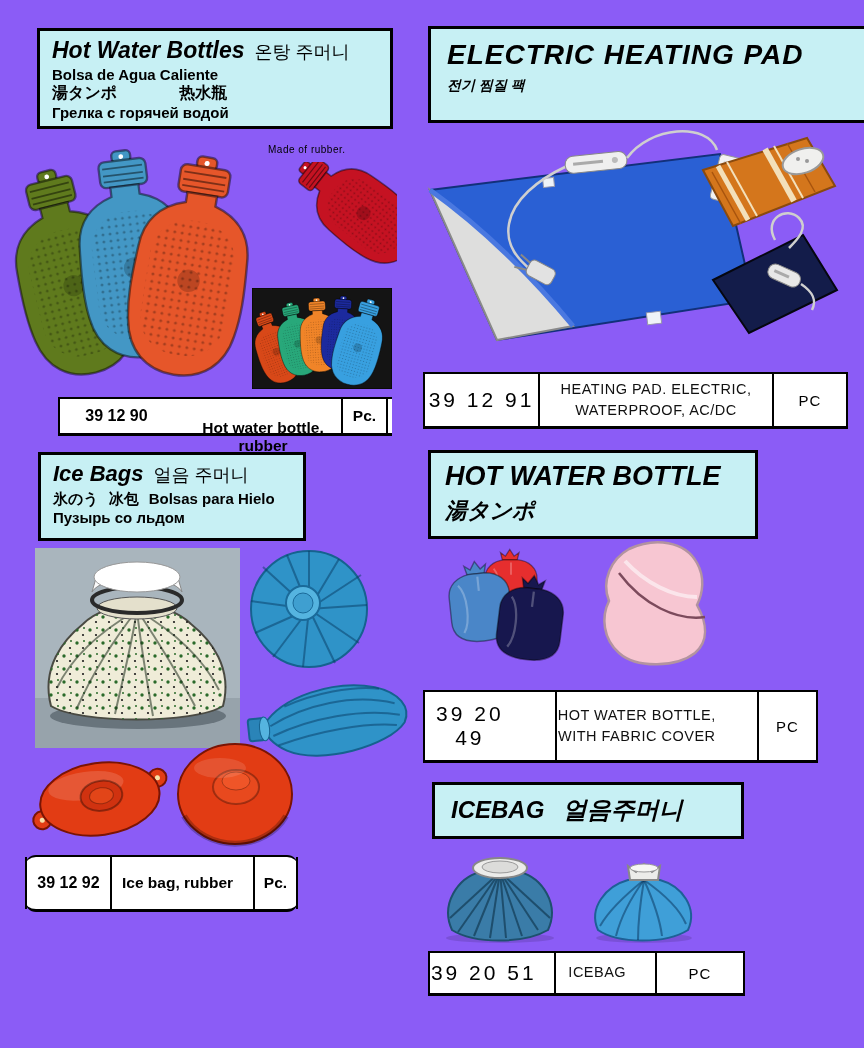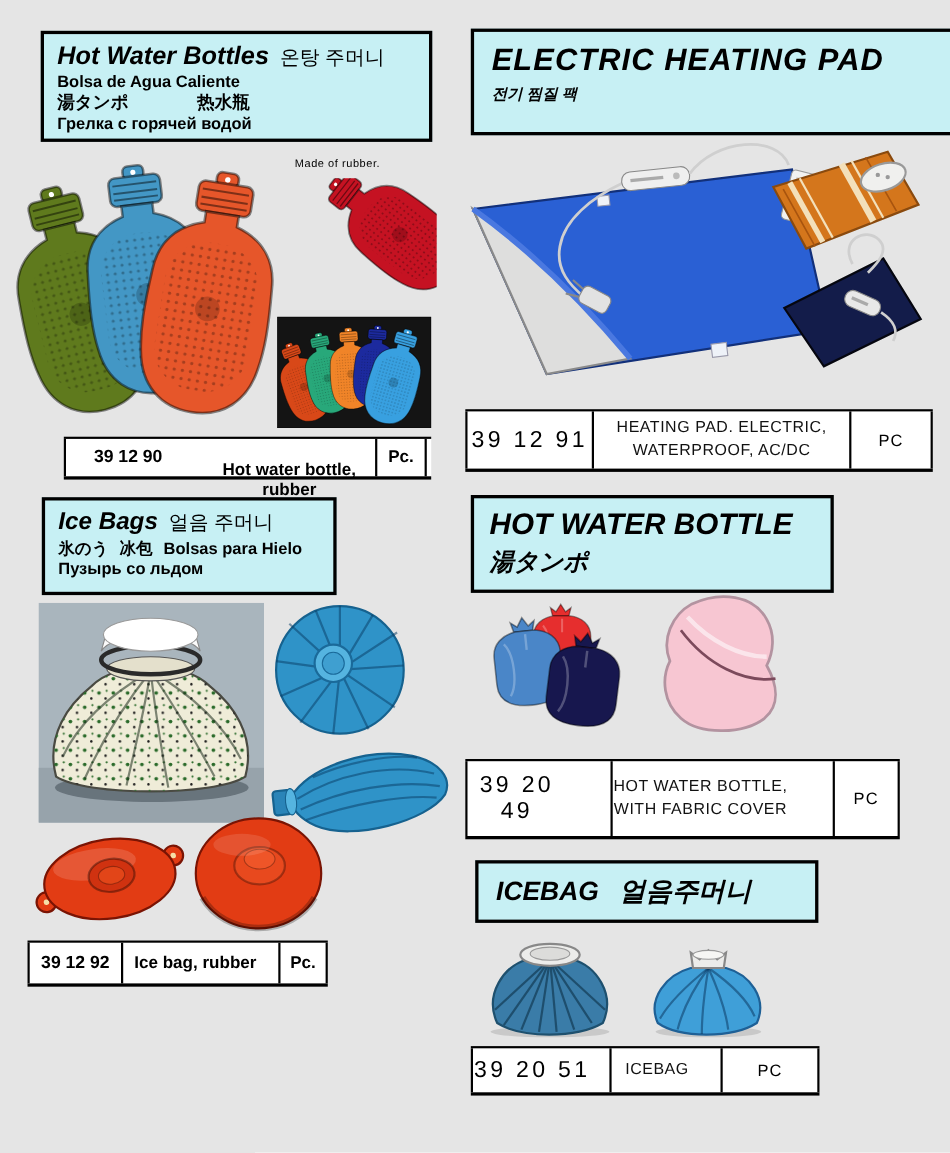--- a/index.html
+++ b/index.html
@@ -1,16 +1,16 @@
 <!DOCTYPE html>
 <html><head>
 <meta charset="utf-8">
 <style>
   html,body{margin:0;padding:0;background:#fff;}
-  #page{position:relative;width:864px;height:1048px;background:#e5e5e5;overflow:hidden;
+  #page{position:relative;width:864px;height:1048px;background:#8b5cf6;overflow:hidden;
         font-family:"Liberation Sans",sans-serif;color:#000;}
   .abs{position:absolute;}
   
   .hbox{position:absolute;background:#c7f0f4;border:3px solid #000;box-sizing:border-box;padding:6px 10px 4px 12px;}
   .hbox .t-main{font-style:italic;font-weight:700;}
   .h1{left:37px;top:28px;width:356px;height:101px;}
   .h1 .t-main{font-size:23px;}
   .h1 .t-kr{font-size:18px;font-weight:400;margin-left:10px;}
   .h1 .l2{font-size:15px;font-weight:700;margin-top:2px;}
   .h1 .l3{font-size:16px;font-weight:700;}
@@ -43,21 +43,21 @@
   .catL .code{font-weight:700;font-size:16px;}
   .catL .desc{font-weight:700;font-size:15.5px;align-items:flex-start;padding-left:10px;}
   .catL .unit{font-weight:700;font-size:15.5px;}
   .catR .code{font-weight:400;font-size:21px;letter-spacing:3px;}
   .catR .desc{font-weight:400;font-size:14.5px;letter-spacing:.5px;color:#111;line-height:1.45;}
   .catR .unit{font-weight:400;font-size:15px;letter-spacing:1px;}
   .t1{left:58px;top:397px;width:334px;height:39px;}
   .t1 .code{width:115px;} .t1 .desc{width:168px;margin-top:38px;} .t1 .unit{width:47px;}
   .t2{left:423px;top:372px;width:425px;height:57px;}
   .t2 .code{width:115px;} .t2 .desc{width:234px;} .t2 .unit{width:76px;}
-  .t3{left:25px;top:855px;width:273px;height:42px;}
+  .t3{left:25px;top:855px;width:273px;height:57px;border-radius:11px;}
   .t3 .code{width:85px;} .t3 .desc{width:143px;} .t3 .unit{width:45px;}
   .t4{left:423px;top:690px;width:395px;height:73px;gap:40px;}
   .t4 .code{width:115px;} .t4 .desc{width:204px;} .t4 .unit{width:76px;}
   .t5{left:428px;top:951px;width:317px;height:45px;gap:16px;}
   .t5 .code{width:122px;} .t5 .desc{width:95px;} .t5 .unit{width:100px;}
 </style>
 </head>
 <body>
 
 <div id="page">

